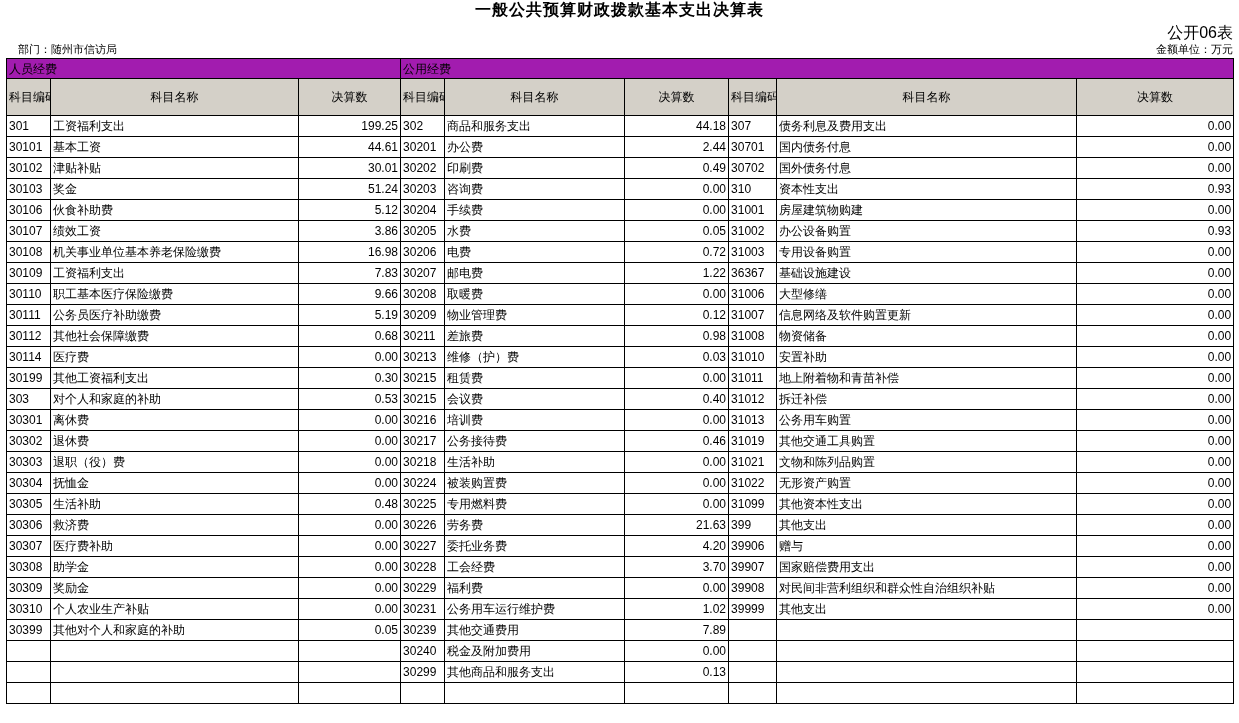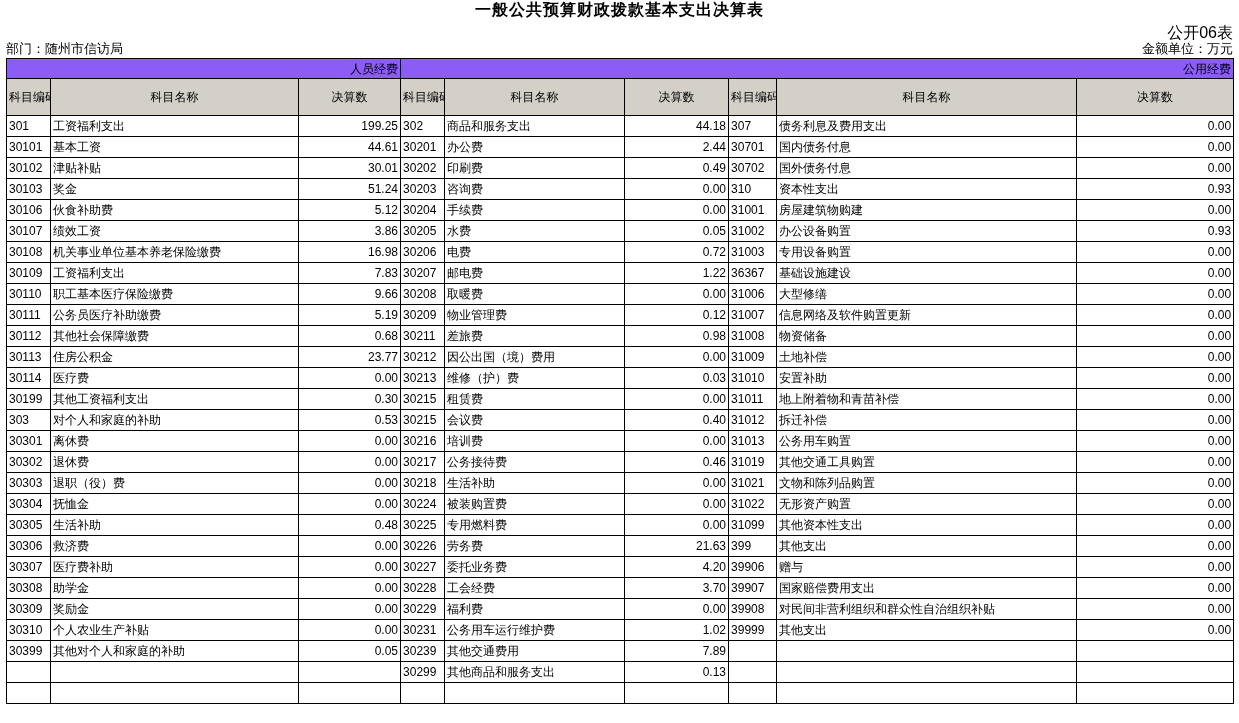--- a/index.html
+++ b/index.html
@@ -26,22 +26,23 @@
     text-align: center;
     font-size: 16px;
     font-weight: bold;
     padding-bottom: 4px;
     letter-spacing: 1px;
   }
   .meta-line {
     display: flex;
     justify-content: space-between;
     align-items: center;
-    font-size: 13px;
+    font-size: 11px;
     line-height: 16px;
+    margin-left: 12px;
   }
   .meta-right {
     text-align: right;
   }
   .meta-top-right {
     text-align: right;
     font-size: 16px;
     line-height: 16px;
   }
   table.budget {
@@ -53,22 +54,22 @@
   table.budget td, table.budget th {
     border: 1px solid #000000;
     font-size: 12px;
     line-height: 14px;
     padding: 1px 2px;
     font-weight: normal;
     overflow: hidden;
     white-space: nowrap;
   }
   .grp-head {
-    background: #8b5cf6;
-    text-align: right;
+    background: #a21caf;
+    text-align: left;
     height: 17px;
   }
   .col-head {
     background: #d4d0c8;
     text-align: center;
     height: 34px;
     vertical-align: middle;
   }
   .code {
     text-align: left;
@@ -254,31 +255,20 @@
           <td class="name indent1">其他社会保障缴费</td>
           <td class="num">0.68</td>
           <td class="code">30211</td>
           <td class="name indent1">差旅费</td>
           <td class="num">0.98</td>
           <td class="code">31008</td>
           <td class="name indent1">物资储备</td>
           <td class="num">0.00</td>
         </tr>
         <tr>
-          <td class="code">30113</td>
-          <td class="name indent1">住房公积金</td>
-          <td class="num">23.77</td>
-          <td class="code">30212</td>
-          <td class="name indent1">因公出国（境）费用</td>
-          <td class="num">0.00</td>
-          <td class="code">31009</td>
-          <td class="name indent1">土地补偿</td>
-          <td class="num">0.00</td>
-        </tr>
-        <tr>
           <td class="code">30114</td>
           <td class="name indent1">医疗费</td>
           <td class="num">0.00</td>
           <td class="code">30213</td>
           <td class="name indent1">维修（护）费</td>
           <td class="num">0.03</td>
           <td class="code">31010</td>
           <td class="name indent1">安置补助</td>
           <td class="num">0.00</td>
         </tr>
@@ -422,20 +412,31 @@
           <td class="name indent1">其他交通费用</td>
           <td class="num">7.89</td>
           <td class="code"></td>
           <td class="name"></td>
           <td class="num"></td>
         </tr>
         <tr>
           <td class="code"></td>
           <td class="name"></td>
           <td class="num"></td>
+          <td class="code">30240</td>
+          <td class="name indent1">税金及附加费用</td>
+          <td class="num">0.00</td>
+          <td class="code"></td>
+          <td class="name"></td>
+          <td class="num"></td>
+        </tr>
+        <tr>
+          <td class="code"></td>
+          <td class="name"></td>
+          <td class="num"></td>
           <td class="code">30299</td>
           <td class="name indent1">其他商品和服务支出</td>
           <td class="num">0.13</td>
           <td class="code"></td>
           <td class="name"></td>
           <td class="num"></td>
         </tr>
         <tr>
           <td class="code"></td>
           <td class="name"></td>

